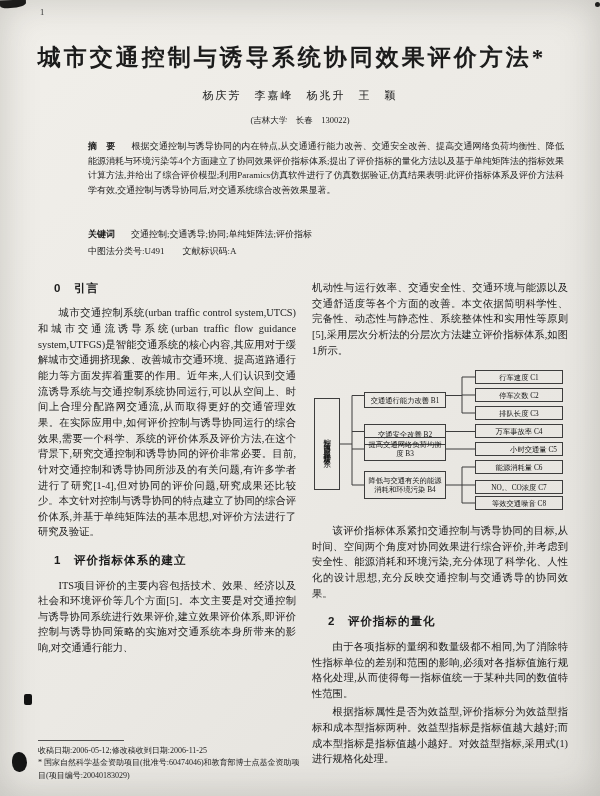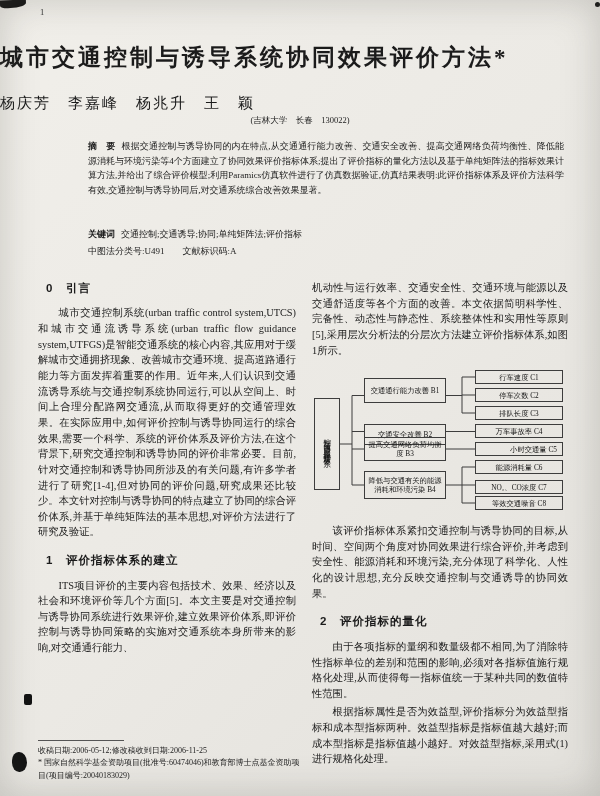--- a/index.html
+++ b/index.html
@@ -17,69 +17,69 @@
   }
 
   .running-header {
     position:absolute; top:7px; left:40px; right:26px;
     display:flex; justify-content:space-between; align-items:baseline;
     font-size:7.5px; color:#2e2e2e; letter-spacing:.6px;
   }
   .running-header .pageno { font-size:8.5px; }
 
   .paper-title {
-    position:absolute; top:42px; left:0; right:16px; 
+    position:absolute; top:42px; left:0; right:16px; text-align:center;
     font-size:23px; font-weight:700; letter-spacing:3px;
   }
   .authors {
-    position:absolute; top:94px; left:0; right:0; text-align:left;
-    font-size:15px; letter-spacing:2px;
+    position:absolute; top:88px; left:0; right:0; text-align:center;
+    font-size:11px; letter-spacing:2px;
   }
   .affiliation {
     position:absolute; top:115px; left:0; right:0; text-align:center;
     font-size:8.5px; color:#222;
   }
 
   .abstract {
     position:absolute; top:139px; left:88px; width:476px;
     font-size:9px; line-height:1.62; text-align:justify;
   }
-  .lbl { font-weight:700; font-family:"Liberation Sans","DejaVu Sans",sans-serif; margin-right:6px; }
+  .lbl { font-weight:700; font-family:"Liberation Sans","DejaVu Sans",sans-serif; margin-right:16px; }
   .keywords { position:absolute; top:228px; left:88px; width:476px; font-size:9px; }
   .clc      { position:absolute; top:245px; left:88px; width:476px; font-size:9px; }
 
   .col {
     position:absolute; top:280px; font-size:10.3px; line-height:1.52;
     text-align:justify;
   }
   .col-left  { left:38px;  width:258px; }
   .col-right { left:312px; width:256px; }
 
   .sec-heading {
     font-family:"Liberation Sans","DejaVu Sans",sans-serif;
     font-size:11.5px; font-weight:700; letter-spacing:1px;
-    margin:12px 8px 8px;
+    margin:12px 16px 8px;
   }
   .sec-heading.first { margin-top:0; }
   .para { text-indent:2em; margin-bottom:3px; }
   .para.noindent { text-indent:0; }
 
   
   .figure { position:relative; width:256px; height:152px; margin:10px 0 3px; }
   .figure svg { position:absolute; left:0; top:0; }
   .fbox {
     position:absolute; border:1px solid #3d3d3d;
     font-size:7.3px; line-height:1.25; text-align:center;
     display:flex; align-items:center; justify-content:center;
     padding:1px 2px; color:#141414;
   }
   .froot { left:2px; top:30px; width:26px; height:92px;
            writing-mode:vertical-rl; letter-spacing:1.5px; padding:3px 1px; }
   .fb  { left:52px; width:82px; }
-  .fb1 { top:10px;  height:25px; }
+  .fb1 { top:24px;  height:16px; }
   .fb2 { top:56px;  height:21px; }
   .fb3 { top:69px;  height:24px; }
   .fb4 { top:103px; height:28px; }
   .fc  { left:163px; width:88px; height:14px; }
   .fc0 { top:2px; }  .fc1 { top:20px; }  .fc2 { top:38px; }  .fc3 { top:56px; }
   .fc4 { top:74px;padding-left:31px; } .fc5 { top:92px; }  .fc6 { top:112px; } .fc7 { top:128px; }
   .figcap { text-align:center; font-size:8.5px; font-weight:700;
             font-family:"Liberation Sans","DejaVu Sans",sans-serif; margin:3px 0 9px; }
 
   

